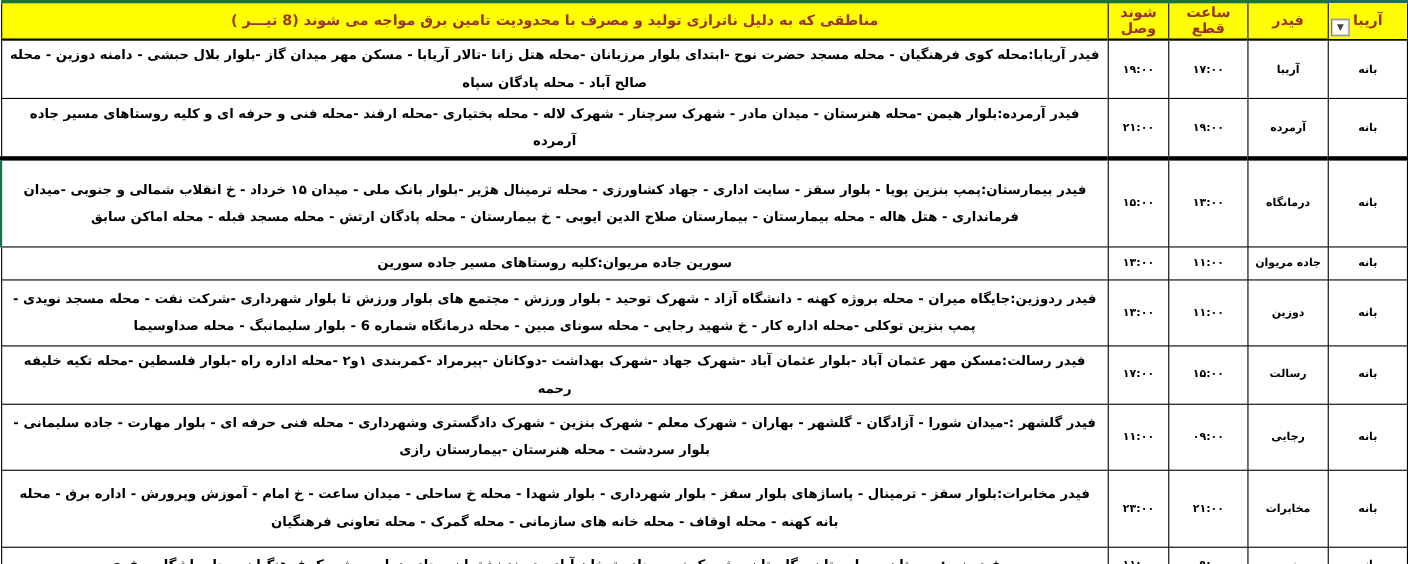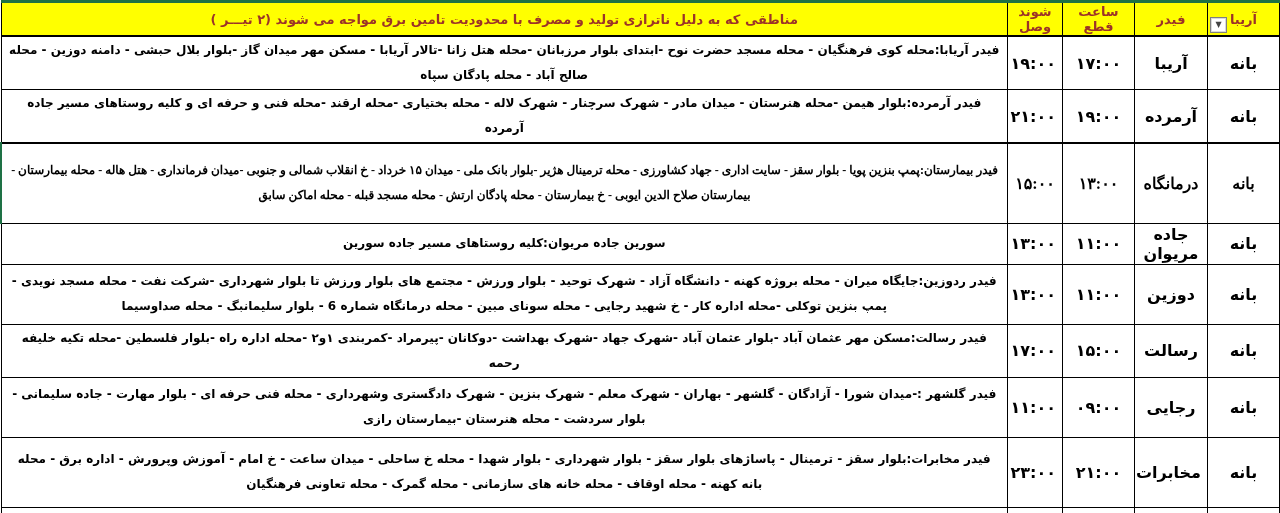--- a/index.html
+++ b/index.html
@@ -11,23 +11,23 @@
   col.c-cut{width:72px;}
   col.c-recon{width:55px;}
   col.c-details{width:auto;}
   th,td{border:1px solid #000;padding:1px 6px;text-align:center;vertical-align:middle;
         color:#000;font-weight:700;overflow:hidden;}
   tr.banner-row{height:34px;}
   tr.banner-row th{background:#FFFF00;font-size:13px;color:#9C3328;border-bottom:2px solid #000;}
   th.banner-cell{color:#FF0000;font-size:13.5px;}
   th.region-header{position:relative;}
   td.details-cell{font-size:12px;line-height:25px;margin-top:35px;}
-  td.time-cell,td.feeder-cell,td.region-cell{font-size:16px;}
+  td.time-cell,td.feeder-cell,td.region-cell{font-size:10px;}
   tr.h30{height:30px;} tr.h31{height:31px;} tr.h32{height:32px;} tr.h60{height:60px;} tr.h70{height:70px;} tr.h80{height:80px;}
-  tr.green-outline td{border-top:2px solid #000000;font-family:Liberation Serif, serif;}
+  tr.green-outline td{border-top:4px solid #000000;}
   tr.green-outline td.details-cell{border-left:2px solid #1E7145;}
   .filter-btn{position:absolute;left:2px;bottom:2px;width:15px;height:14px;background:#fff;
       border:1px solid #7f7f7f;box-shadow:0 0 0 1px #d9d9d9 inset;display:flex;
       align-items:center;justify-content:center;font-size:8px;color:#444;line-height:1;cursor:pointer;}
 </style>
 </head>
 <body>
 
 <table>
   <colgroup>
@@ -39,21 +39,21 @@
   </colgroup>
   <tbody>
       <tr class="banner-row">
     <th class="region-header">
       <span>آریبا</span>
       <span class="filter-btn">▼</span>
     </th>
     <th>فیدر</th>
     <th>ساعت قطع</th>
     <th>شوند وصل</th>
-    <th class="banner-cell">مناطقی که به دلیل ناترازی تولید و مصرف با محدودیت تامین برق مواجه می شوند (۲ تیـــر )</th>
+    <th class="banner-cell">مناطقی که به دلیل ناترازی تولید و مصرف با محدودیت تامین برق مواجه می شوند (8 تیـــر )</th>
   </tr>
 
   <tr class="h30">
     <td class="region-cell">بانه</td>
     <td class="feeder-cell">آریبا</td>
     <td class="time-cell">۱۷:۰۰</td>
     <td class="time-cell">۱۹:۰۰</td>
     <td class="details-cell">فیدر آریابا:محله کوی فرهنگیان - محله مسجد حضرت نوح -ابتدای بلوار مرزبانان -محله هتل زانا -تالار آریابا - مسکن مهر میدان گاز -بلوار بلال حبشی - دامنه دوزین - محله صالح آباد - محله پادگان سپاه</td>
   </tr>
   <tr class="h30">

